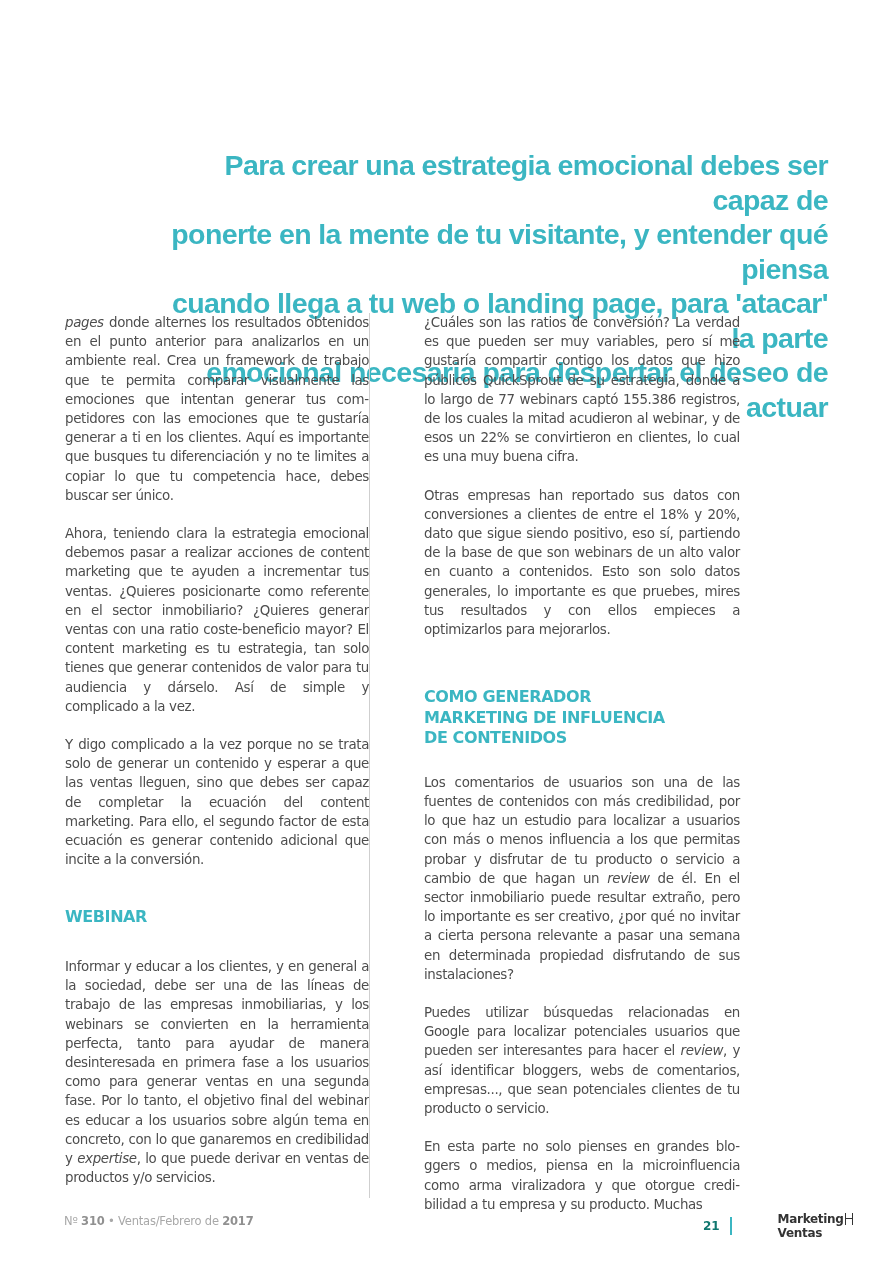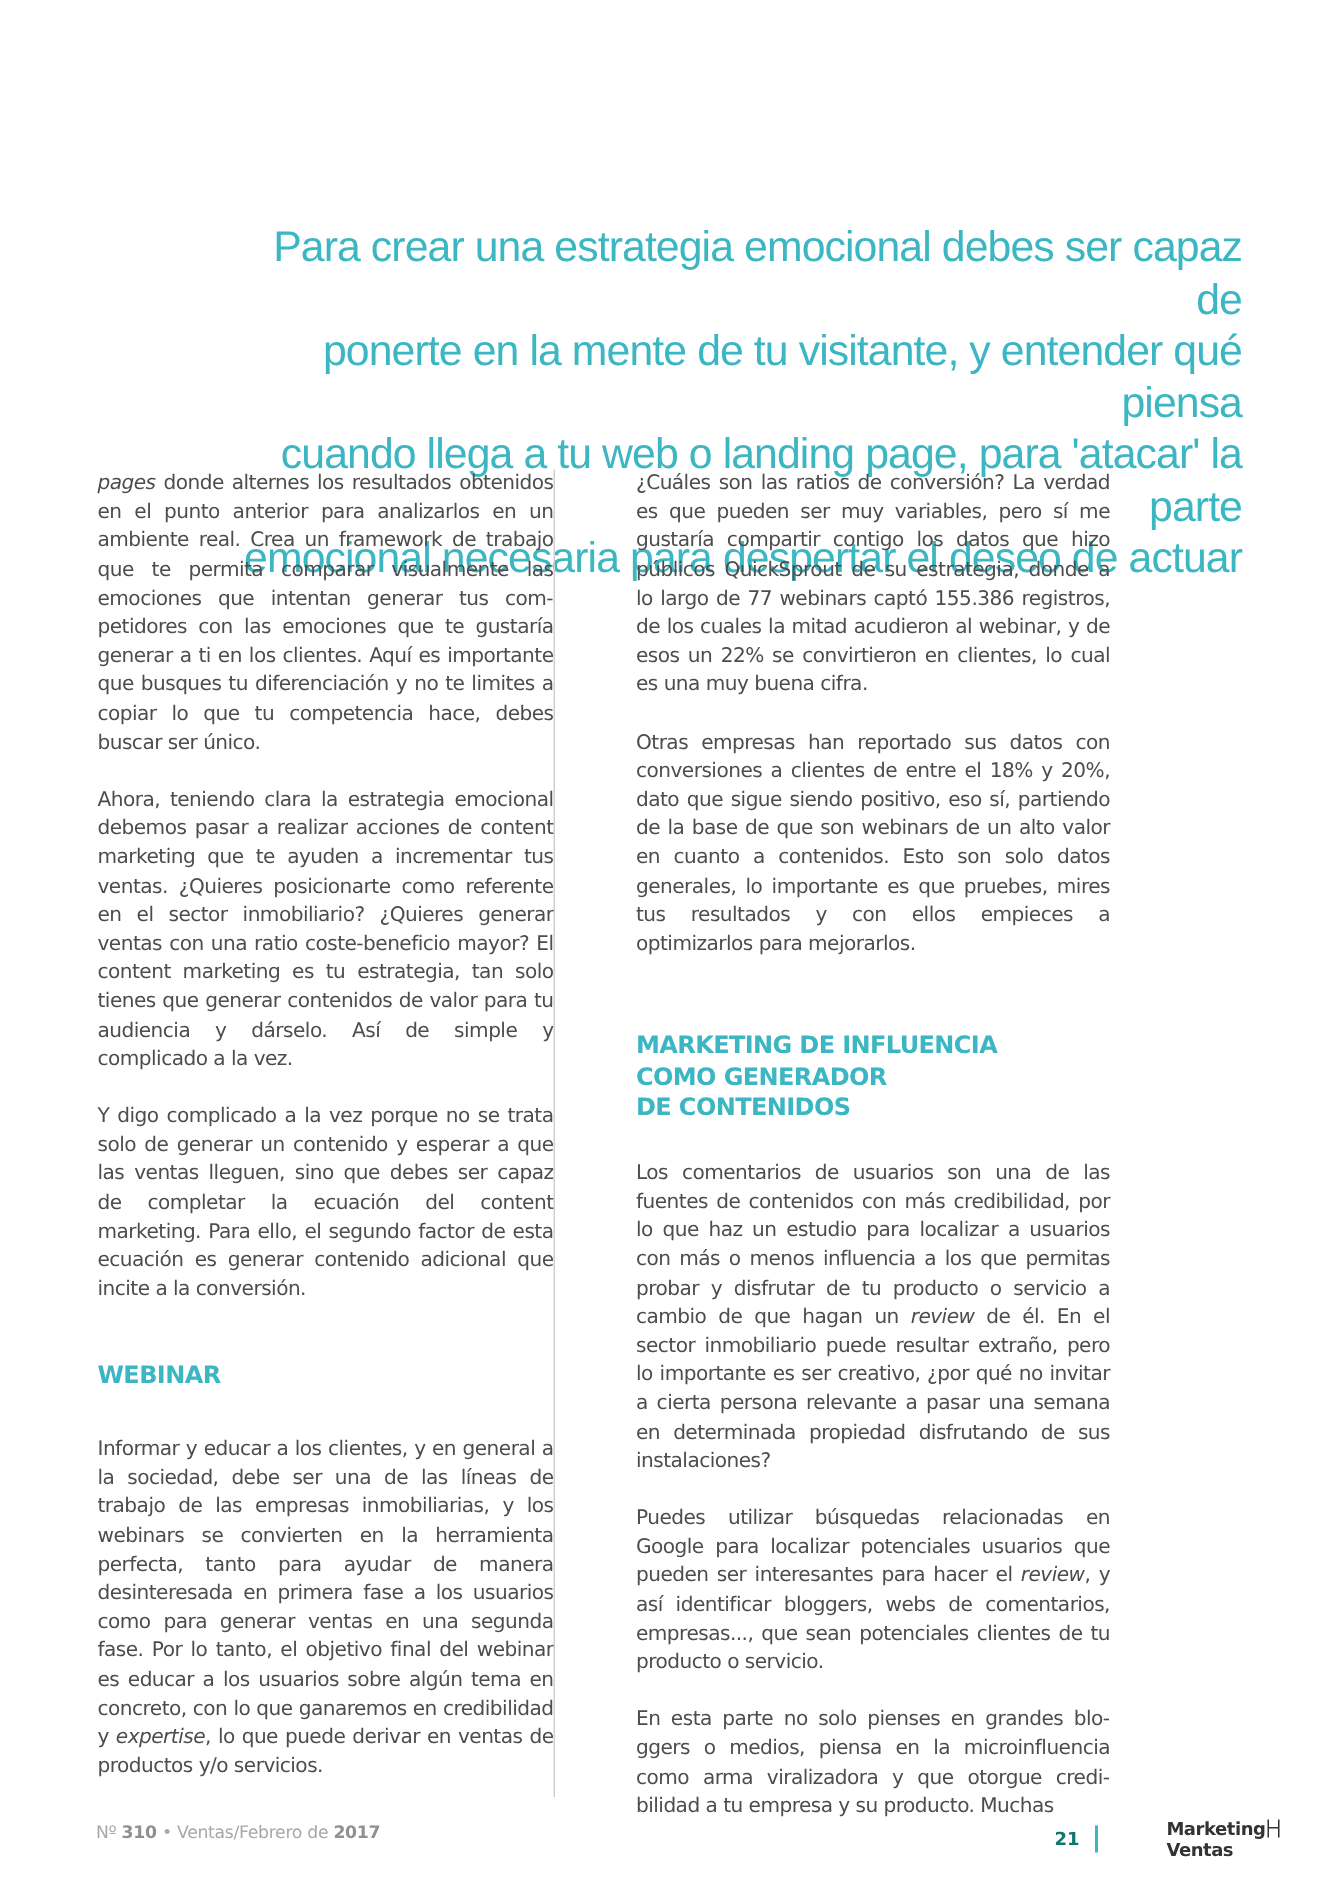--- a/index.html
+++ b/index.html
@@ -1,20 +1,20 @@
 <!DOCTYPE html>
 <html><head>
 <meta charset="utf-8">
 <style>
   html, body { margin: 0; padding: 0; background: #ffffff; }
   body { width: 892px; height: 1262px; position: relative; overflow: hidden;
          font-family: "DejaVu Sans", sans-serif; color: #4a4a4a; }
   .pullquote { position: absolute; left: 150px; top: 148px; width: 678px;
     text-align: right; color: #3bb6c2; font-family: "Liberation Sans", sans-serif;
-    font-size: 28.5px; line-height: 34.5px; letter-spacing: -0.6px; font-weight: normal; }
+    font-size: 28.5px; line-height: 34.5px; letter-spacing: -0.6px; font-weight: bold; }
   .col { position: absolute; top: 313px; font-family: "DejaVu Sans", sans-serif;
     font-size: 13.4px; line-height: 19.2px; letter-spacing: -0.35px; color: #4d4d4d;
     text-align: justify; hyphens: manual; }
   .col-left { left: 65px; width: 304px; }
   .col-right { left: 380px; width: 316px; margin-left: 44px; }
   .divider { position: absolute; left: 369px; top: 313px; width: 1px; height: 885px; background: #cfcfcf; }
   .col p { margin: 0; }
   .gap { height: 19px; }
   .bigGap { height: 38px; }
   .heading { color: #3bb6c2; font-weight: bold; font-family: "DejaVu Sans", sans-serif;
@@ -54,22 +54,22 @@
 </div>
 
 <div class="divider"></div>
 
 <div class="col col-right">
   <p>¿Cuáles son las ratios de conversión? La ver­dad es que pueden ser muy variables, pero sí me gustaría compartir contigo los datos que hizo públicos QuickSprout de su estrategia, donde a lo largo de 77 webinars captó 155.386 registros, de los cuales la mitad acudieron al webinar, y de esos un 22% se convirtieron en clientes, lo cual es una muy buena cifra.</p>
   <div class="gap"></div>
   <p>Otras empresas han reportado sus datos con conversiones a clientes de entre el 18% y 20%, dato que sigue siendo positivo, eso sí, partiendo de la base de que son webinars de un alto valor en cuanto a contenidos. Esto son solo datos generales, lo importante es que pruebes, mires tus resultados y con ellos empieces a optimizarlos para mejorarlos.</p>
   <div class="bigGap" style="height:48px"></div>
   <h2 class="heading">
+    <div>COMO GENERADOR</div>
     <div>MARKETING DE INFLUENCIA</div>
-    <div>COMO GENERADOR</div>
     <div>DE CONTENIDOS</div>
   </h2>
   <div class="gap" style="height:24px"></div>
   <p><span>Los comentarios de usuarios son una de las fuentes de contenidos con más credibilidad, por lo que haz un estudio para localizar a usuarios con más o menos influencia a los que permitas probar y disfrutar de tu producto o servicio a cambio de que hagan un </span><i>review</i><span> de él. En el sector inmobiliario puede resultar extraño, pero lo importante es ser creativo, ¿por qué no invitar a cierta persona relevante a pasar una semana en determinada propiedad disfrutando de sus instalaciones?</span></p>
   <div class="gap"></div>
   <p><span>Puedes utilizar búsquedas relacionadas en Google para localizar potenciales usuarios que pueden ser interesantes para hacer el </span><i>review</i><span>, y así identificar bloggers, webs de comentarios, empresas..., que sean potenciales clientes de tu producto o servicio.</span></p>
   <div class="gap"></div>
   <p>En esta parte no solo pienses en grandes blo­ggers o medios, piensa en la microinfluencia como arma viralizadora y que otorgue credi­bilidad a tu empresa y su producto. Muchas</p>
 </div>
 

